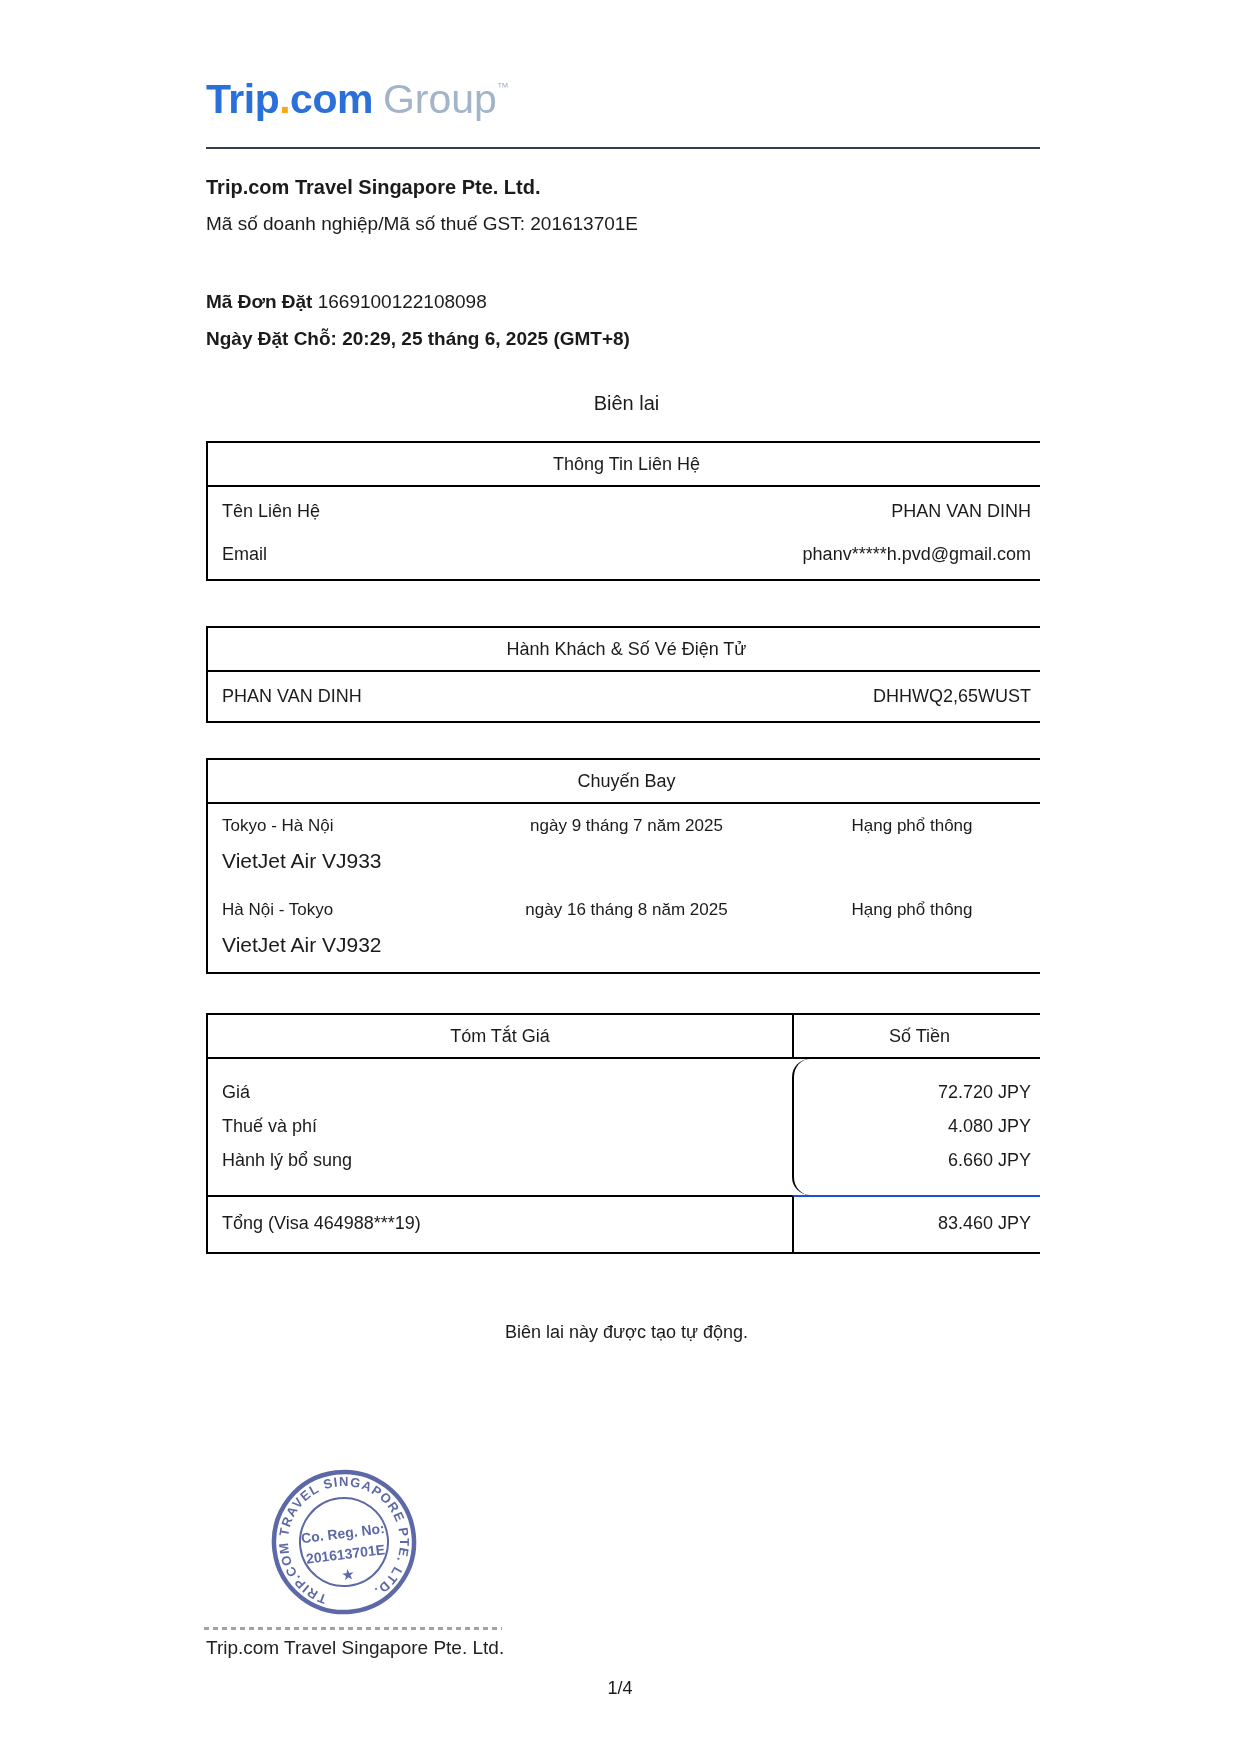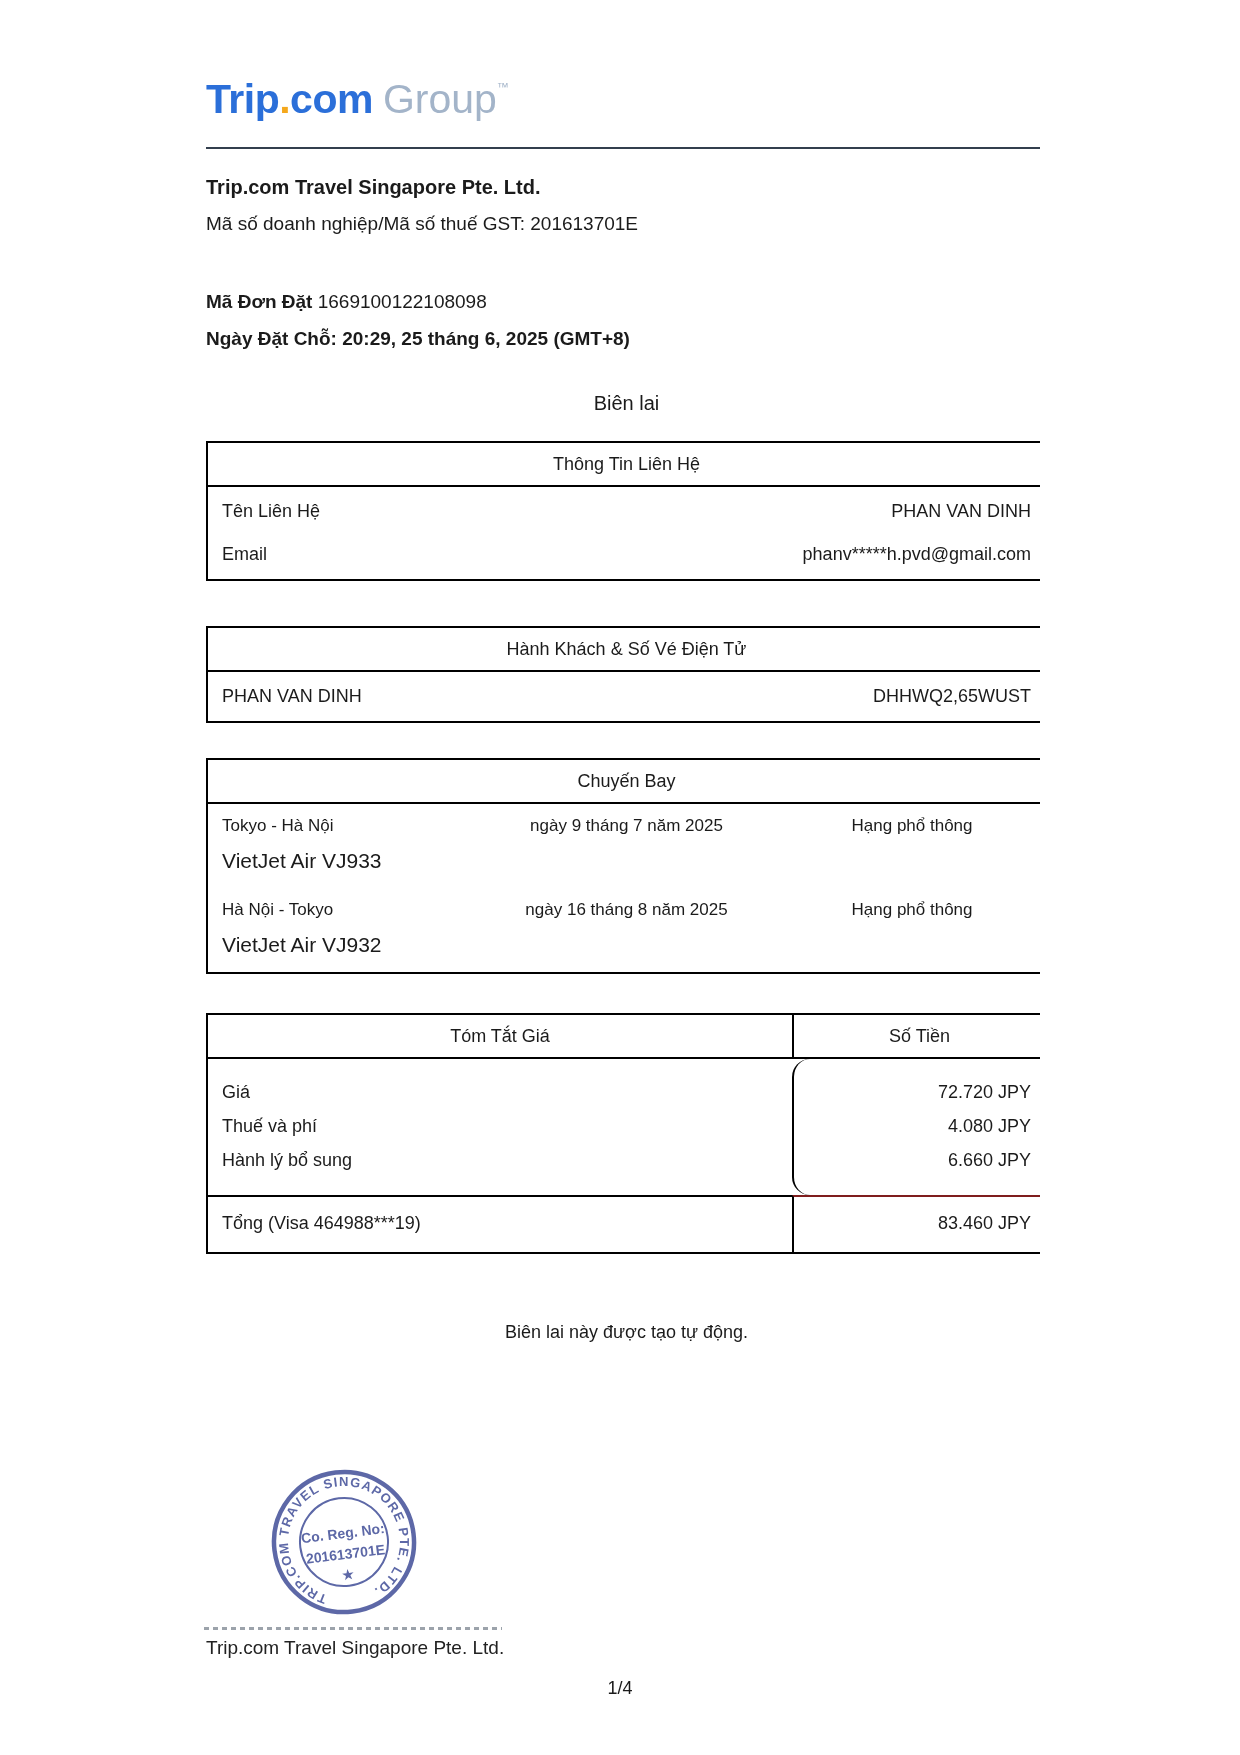--- a/index.html
+++ b/index.html
@@ -71,21 +71,21 @@
   .t-price .hdr {
     border-bottom: 2px solid #000;
     text-align: center;
     padding: 11px 8px 10px 8px;
   }
   .t-price .colsep { border-left: 2px solid #000; }
   .t-price .body-left  { padding: 16px 14px 18px 14px; }
   .t-price .body-right { padding: 16px 14px 18px 14px; text-align: right; border-radius: 18px; }
   .t-price .body-line { line-height: 34px; }
   .t-price .total-left  { border-top: 2px solid #000; padding: 16px 14px 18px 14px; }
-  .t-price .total-right { border-top: 2px solid #7f1d1d; padding: 16px 14px 18px 14px; text-align: right; }
+  .t-price .total-right { border-top: 2px solid #1d4ed8; padding: 16px 14px 18px 14px; text-align: right; }
 
   .auto-note { margin-top: 68px; text-align: center; font-size: 18px; }
 
   
   .stamp-wrap { margin-top: 118px; margin-left: 57px; width: 176px; height: 162px; }
   .stamp-svg { transform: rotate(-7deg); opacity: 0.88; }
   .stamp-svg text, .stamp-svg textPath {
     font-family: "Liberation Sans", sans-serif;
     fill: #47549b;
   }

